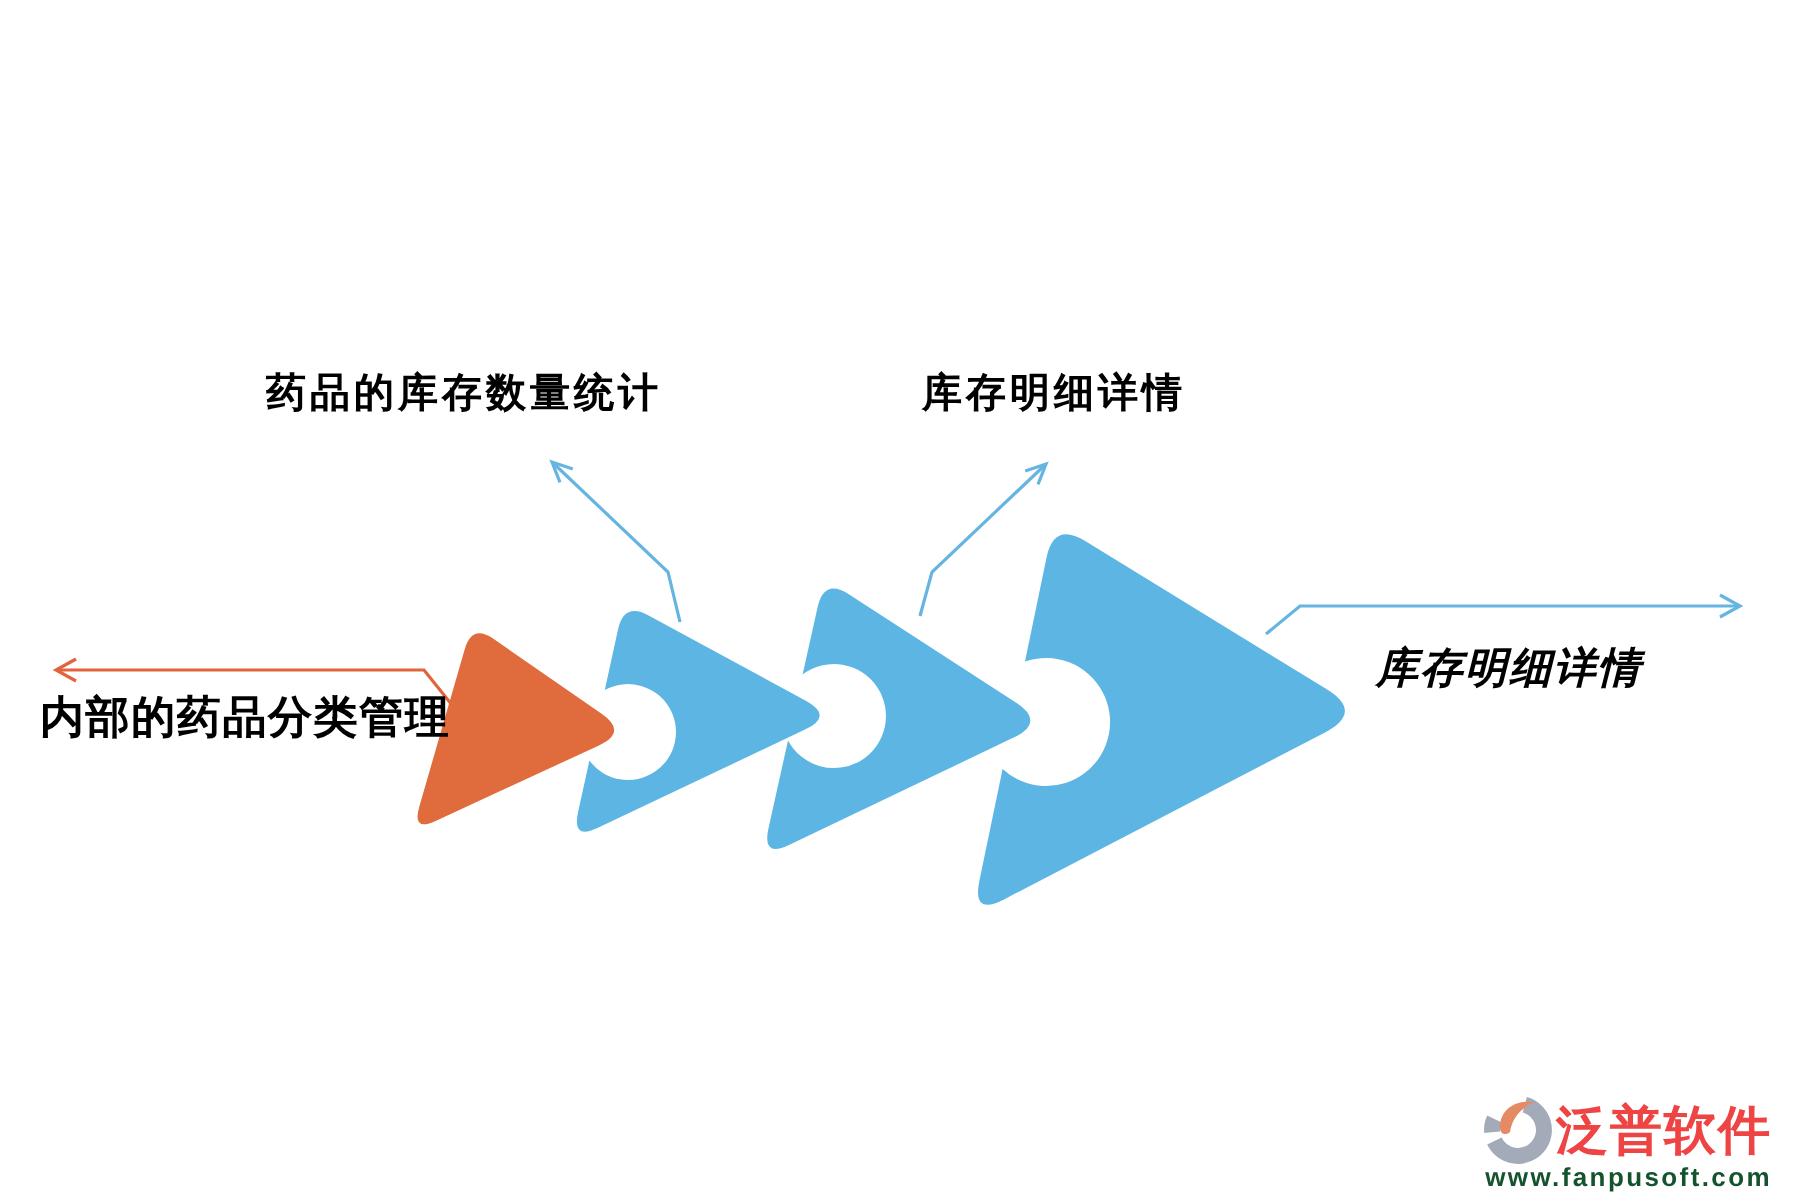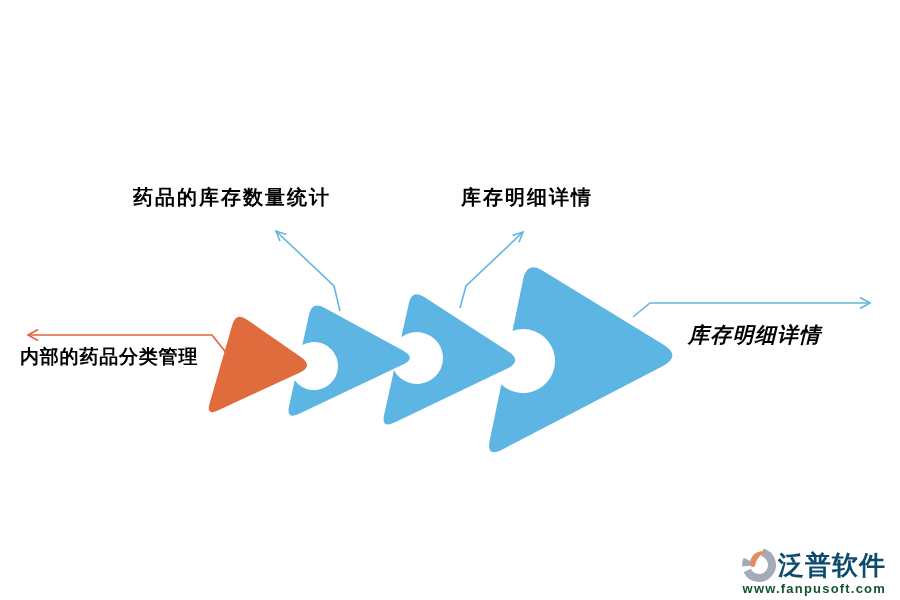--- a/index.html
+++ b/index.html
@@ -17,21 +17,21 @@
     width: 900px; height: 600px;
   }
   .label {
     position: absolute;
     font-weight: bold;
     white-space: nowrap;
     line-height: 1.1;
   }
   .label-top-1 { left: 133px; top: 186px; font-size: 20px; letter-spacing: 2px; }
   .label-top-2 { left: 461px; top: 186px; font-size: 20px; letter-spacing: 2px; }
-  .label-left  { left: 20px;  top: 347px; font-size: 19px; letter-spacing: 0.8px; text-align: center; }
+  .label-left  { left: 20px;  top: 347px; font-size: 22px; letter-spacing: 0.8px; text-align: center; }
   .label-right { left: 688px; top: 323px; font-size: 21px; letter-spacing: 1.2px; font-style: italic; }
   .watermark {
     position: absolute;
     right: 14px;
     bottom: 4px;
     display: flex;
     flex-direction: column;
     align-items: flex-end;
   }
   .brand-row {
@@ -89,18 +89,18 @@
 
   <div class="label label-right" style="color: rgb(0, 0, 0);">库存明细详情</div>
 
   <div class="watermark">
     <div class="brand-row">
       <svg width="36" height="36" viewBox="0 0 36 36" xmlns="http://www.w3.org/2000/svg">
         <path d="M21.4,5.4 A13,13 0 1 1 6.2,23.5" fill="none" stroke-width="8" stroke="#A4ABB8"></path>
         <path d="M5.05,19.1 A13,13 0 0 1 6.22,12.5" fill="none" stroke-width="8" stroke="#A4ABB8"></path>
         <path d="M9,17 C9,8 16,3 26,4 C18,8 15,13 14,19 C12,21 9,20 9,17 Z" stroke="none" fill="#E58B64"></path>
       </svg>
-      <span class="brand-name" style="color: #0c4a6e;">泛普软件</span>
+      <span class="brand-name" style="color: #ef4444;">泛普软件</span>
     </div>
     <div class="brand-url" style="color: #14532d;">www.fanpusoft.com</div>
   </div>
 
 </div>
 
 </body></html>

